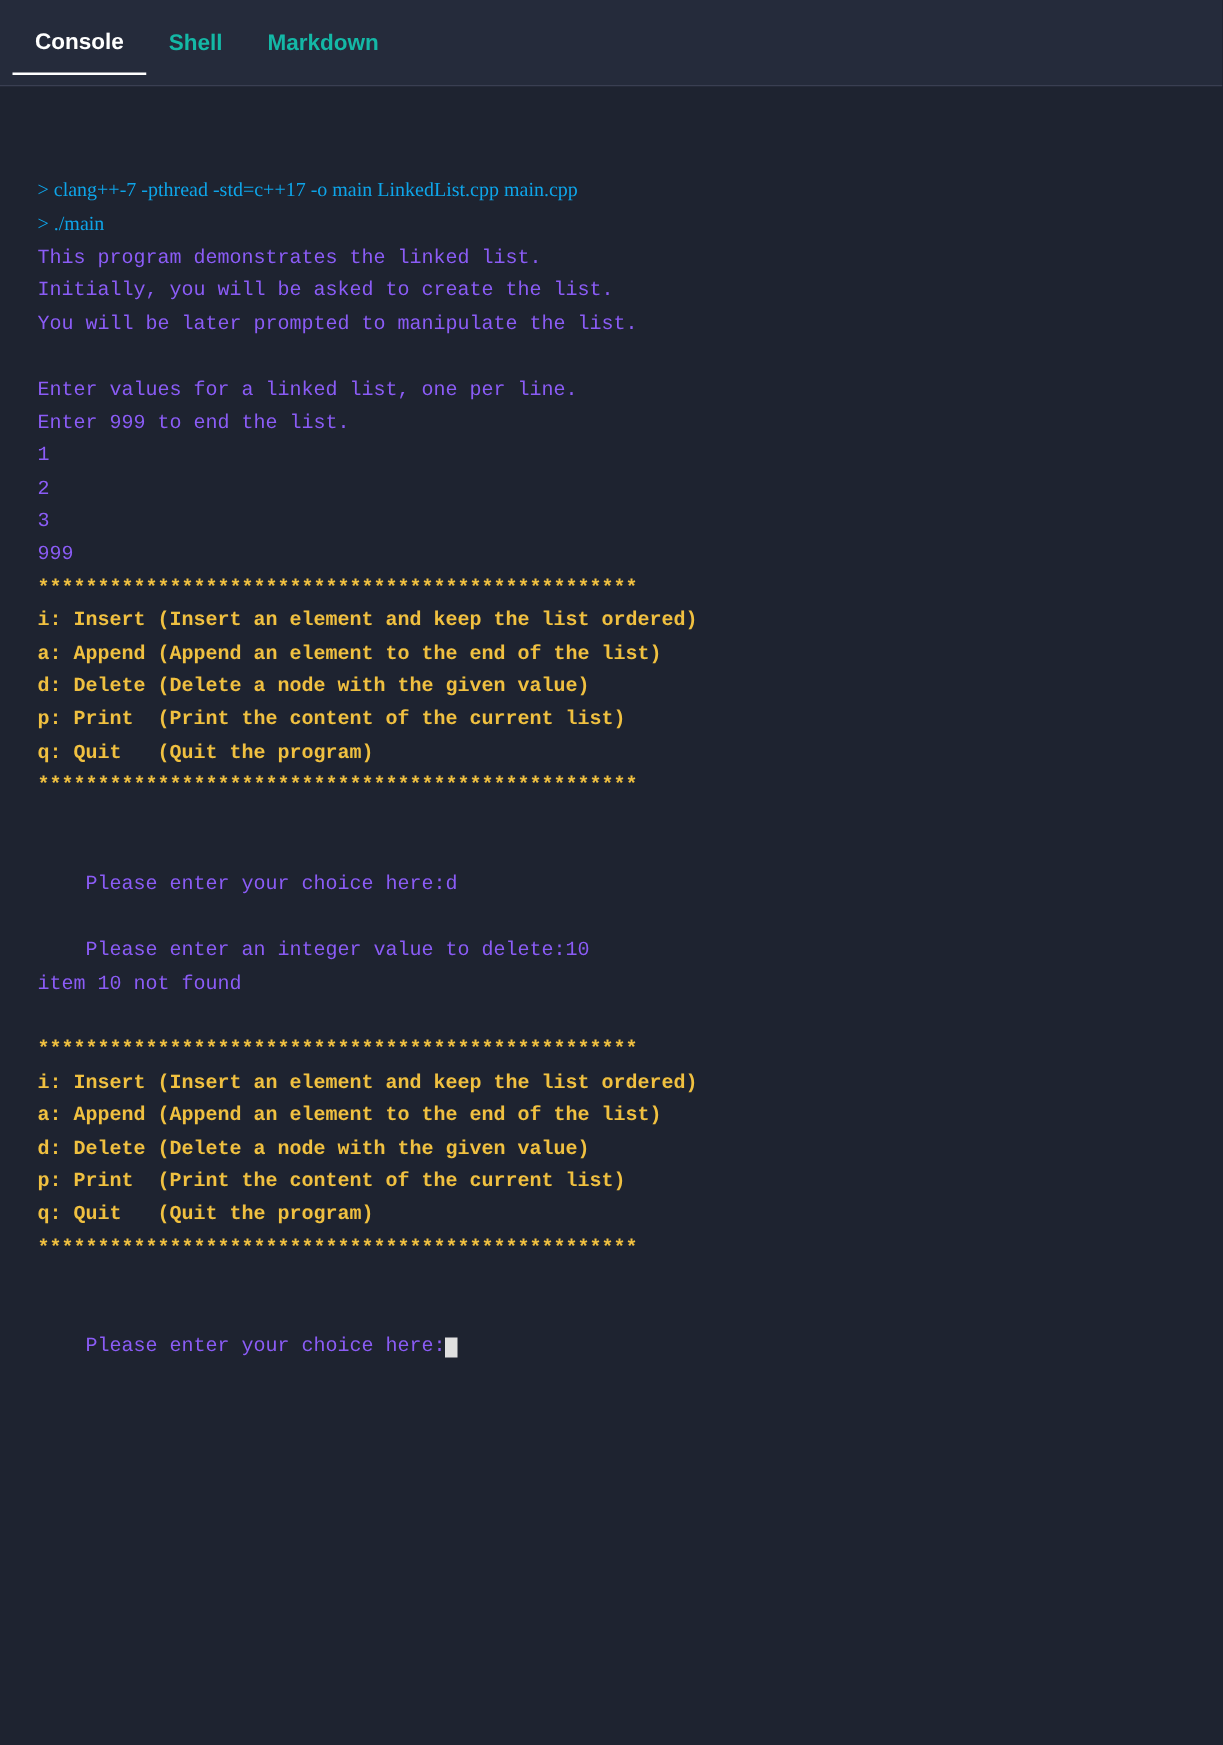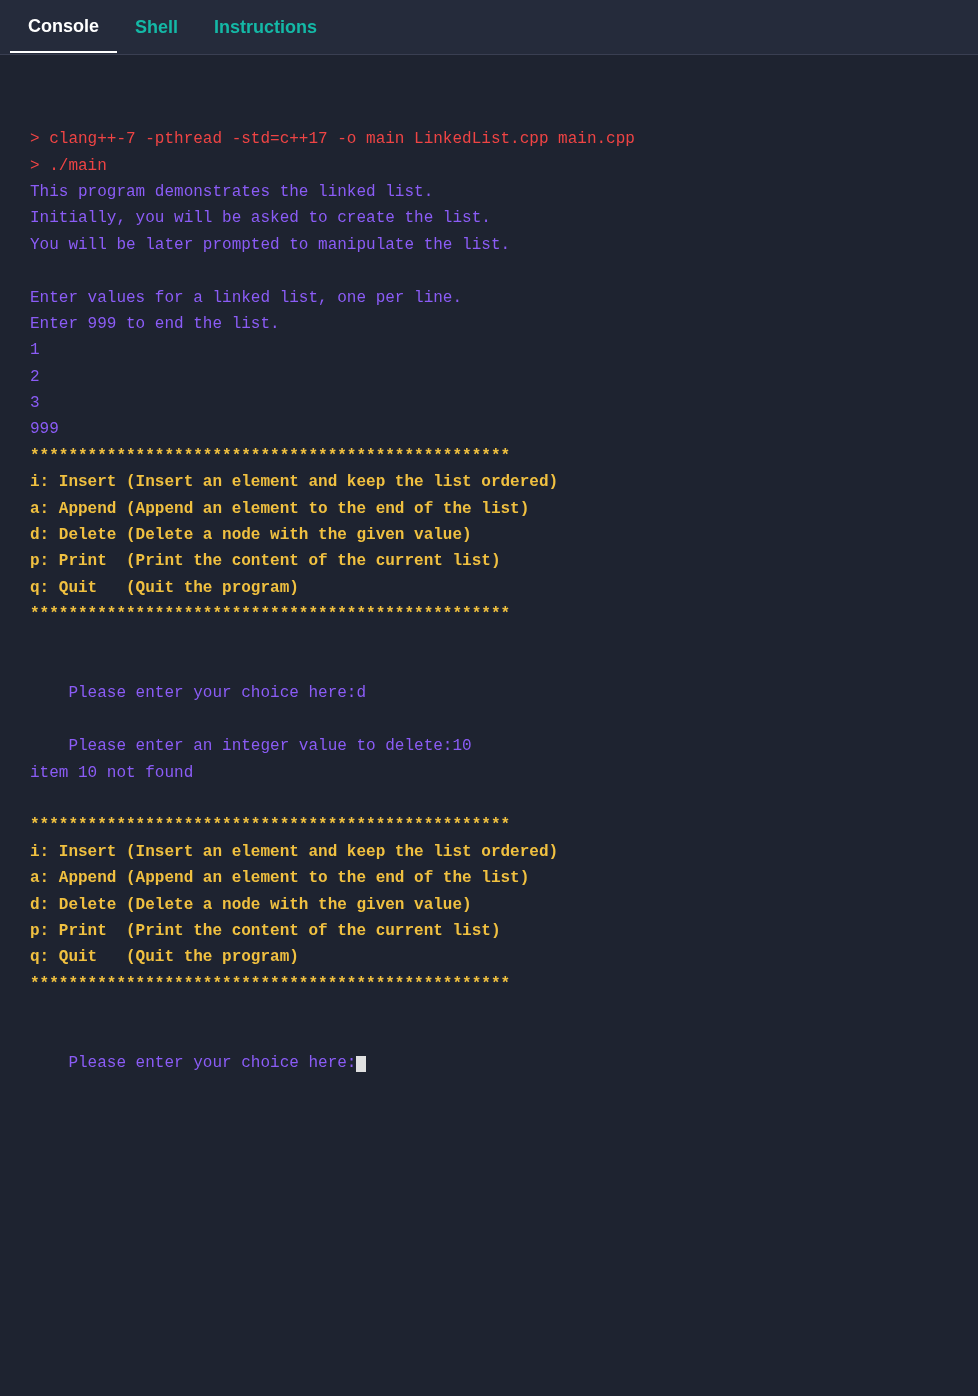--- a/index.html
+++ b/index.html
@@ -15,21 +15,21 @@
       font-family: 'Courier New', Courier, monospace;
       color: #e0e0e0;
     }
 
     .tab-bar {
       display: flex;
       align-items: center;
       background-color: #252b3b;
       padding: 0 10px;
       border-bottom: 1px solid #3a3f52;
-      height: 55px;
+      height: 69px;
     }
 
     .tab {
       padding: 14px 18px;
       font-size: 18px;
       font-weight: 600;
       color: #14b8a6;
       cursor: pointer;
       font-family: Arial, sans-serif;
     }
@@ -48,21 +48,22 @@
     }
 
     .line {
       display: block;
       font-family: 'Courier New', Courier, monospace;
       font-size: 16px;
       line-height: 1.65;
     }
 
     .prompt-line {
-      color: #ef4444;
+      color: #0ea5e9;
+      font-family: Liberation Serif, serif;
     }
 
     .normal-line {
       color: #8b5cf6;
     }
 
     .yellow-line {
       color: #f0c040;
       font-weight: bold;
     }
@@ -85,18 +86,18 @@
       50% { opacity: 0; }
     }
   </style>
 </head>
 <body>
 
 <div>
   <div class="tab-bar">
     <div class="tab active">Console</div>
     <div class="tab">Shell</div>
-    <div class="tab">Instructions</div>
+    <div class="tab">Markdown</div>
   </div>
 
   <div class="console-area" id="console-output">
   <span class="line prompt-line">&gt; clang++-7 -pthread -std=c++17 -o main LinkedList.cpp main.cpp</span><span class="line prompt-line">&gt; ./main</span><span class="line normal-line">This program demonstrates the linked list.</span><span class="line normal-line">Initially, you will be asked to create the list.</span><span class="line normal-line">You will be later prompted to manipulate the list.</span><span class="blank-line"></span><span class="line normal-line">Enter values for a linked list, one per line.</span><span class="line normal-line">Enter 999 to end the list.</span><span class="line normal-line">1</span><span class="line normal-line">2</span><span class="line normal-line">3</span><span class="line normal-line">999</span><span class="line yellow-line">**************************************************</span><span class="line yellow-line">i: Insert (Insert an element and keep the list ordered)</span><span class="line yellow-line">a: Append (Append an element to the end of the list)</span><span class="line yellow-line">d: Delete (Delete a node with the given value)</span><span class="line yellow-line">p: Print  (Print the content of the current list)</span><span class="line yellow-line">q: Quit   (Quit the program)</span><span class="line yellow-line">**************************************************</span><span class="blank-line"></span><span class="blank-line"></span><span class="line normal-line">    Please enter your choice here:d</span><span class="blank-line"></span><span class="line normal-line">    Please enter an integer value to delete:10</span><span class="line normal-line">item 10 not found</span><span class="blank-line"></span><span class="line yellow-line">**************************************************</span><span class="line yellow-line">i: Insert (Insert an element and keep the list ordered)</span><span class="line yellow-line">a: Append (Append an element to the end of the list)</span><span class="line yellow-line">d: Delete (Delete a node with the given value)</span><span class="line yellow-line">p: Print  (Print the content of the current list)</span><span class="line yellow-line">q: Quit   (Quit the program)</span><span class="line yellow-line">**************************************************</span><span class="blank-line"></span><span class="blank-line"></span><span class="line normal-line">    Please enter your choice here:<span class="cursor"></span></span></div>
 </div>
 
 </body></html>

